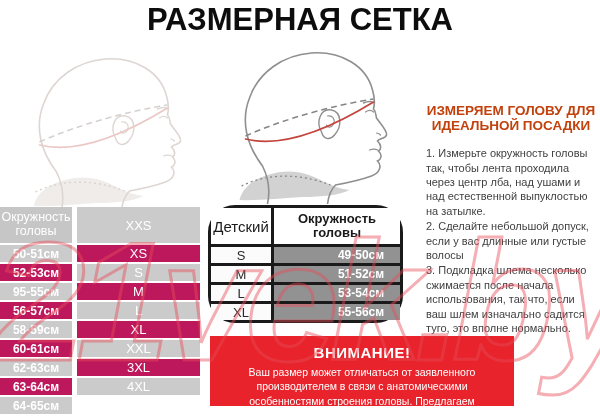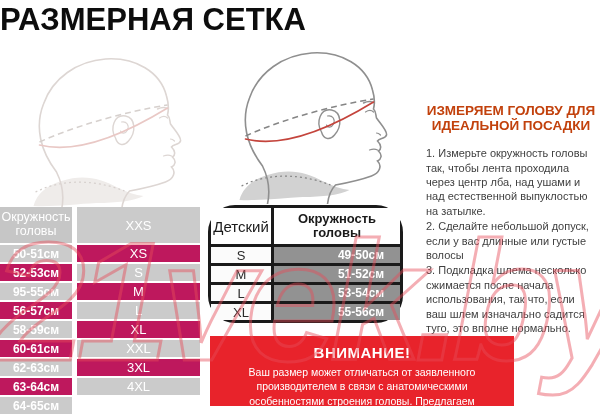--- a/index.html
+++ b/index.html
@@ -3,21 +3,21 @@
 <meta charset="utf-8">
 <style>
   html,body{margin:0;padding:0;}
   body{
     width:600px;height:416px;position:relative;overflow:hidden;
     background:#ffffff;
     font-family:"Liberation Sans","DejaVu Sans",sans-serif;
   }
   .page-title{
     position:absolute;left:0;top:2px;width:600px;
-    font-size:31px;font-weight:bold;
+    text-align:center;font-size:31px;font-weight:bold;
     color:#0d0d0d;letter-spacing:0px;margin:0;
   }
 
   
   .head-svg{position:absolute;}
   .head-light{left:20px;top:52px;--o:#ddd6d3;--d:#d6d0cd;--t:#e9c8c5;--sh:#efecea;}
   .head-dark{left:226px;top:46px;--o:#8f8f8f;--d:#858585;--t:#c4443c;--sh:#d2d2d2;}
 
   
   .adult-table{

